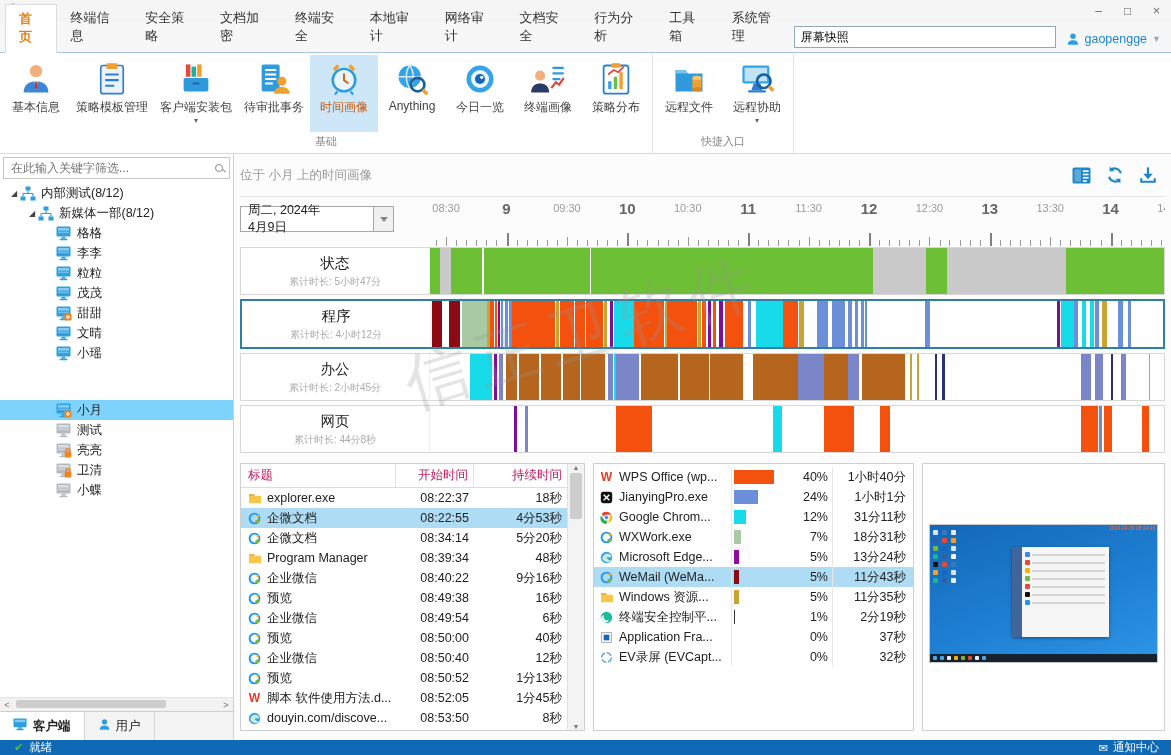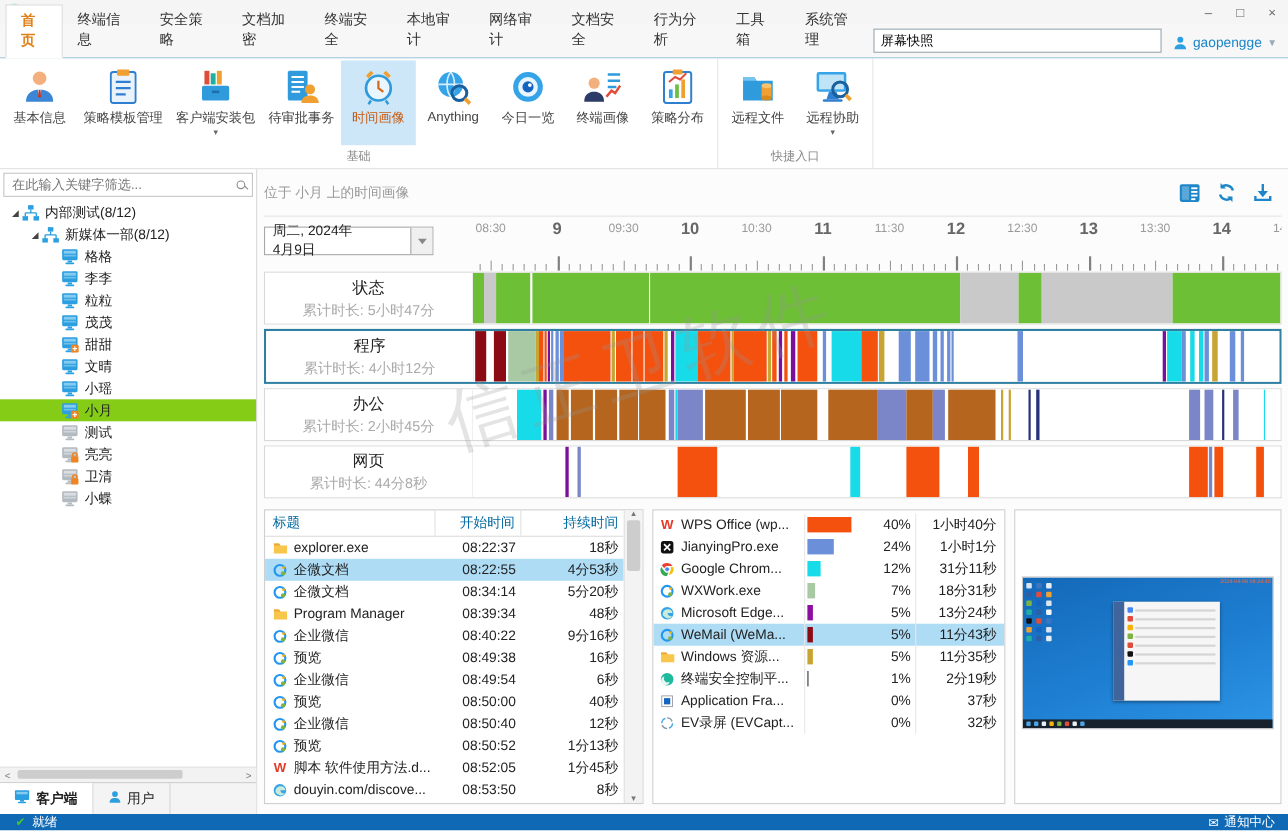--- a/index.html
+++ b/index.html
@@ -31,21 +31,21 @@
   
   .bodyrow{flex:1;display:flex;min-height:0;}
   .sidebar{width:233px;flex:none;border-right:1px solid #cfcfcf;display:flex;flex-direction:column;background:#fff;}
   .sfilter{margin:3px 3px 2px;height:20px;border:1px solid #c6c6c6;display:flex;align-items:center;padding:0 5px;}
   .sfilter input{border:none;outline:none;flex:1;font-size:12px;color:#666;font-family:inherit;}
   .mag{width:9px;height:9px;position:relative;flex:none;}
   .mag::before{content:"";position:absolute;left:0;top:0;width:6px;height:6px;border:1.4px solid #8a8a8a;border-radius:50%;}
   .mag::after{content:"";position:absolute;left:6.5px;top:6.5px;width:3.5px;height:1.4px;background:#8a8a8a;transform:rotate(45deg);}
   .tree{flex:1;overflow:hidden;padding-top:2px;}
   .titem{height:20px;display:flex;align-items:center;font-size:12.5px;color:#222;}
-  .titem.selected{background:#84cc16;}
+  .titem.selected{background:#7dd3fc;margin-top:37px;}
   .tarrow{width:12px;font-size:8px;color:#444;text-align:center;flex:none;}
   .ticon{width:16px;height:15px;margin-right:5px;flex:none;}
   .hscroll{height:13px;background:#f2f2f2;border-top:1px solid #e2e2e2;display:flex;align-items:center;flex:none;font-size:9px;color:#777;}
   .harrow{width:14px;text-align:center;}
   .htrack{flex:1;position:relative;height:100%;}
   .hthumb{position:absolute;left:2px;top:2px;height:8px;width:150px;background:#cdcdcd;border-radius:2px;}
   .stabs{height:28px;display:flex;border-top:1px solid #cfcfcf;background:#f4f4f4;flex:none;}
   .stab{display:flex;align-items:center;gap:5px;padding:0 13px;font-size:12.5px;color:#222;border-right:1px solid #d6d6d6;}
   .stab.active{background:#fff;font-weight:bold;}
   
@@ -61,29 +61,29 @@
   .alab{position:absolute;transform:translateX(-50%);top:5px;color:#9a9a9a;font-size:11px;white-space:nowrap;}
   .alab.hour{font-size:15px;color:#666;font-weight:bold;top:3px;}
   .tick{position:absolute;bottom:1px;width:1px;height:6px;background:#9a9a9a;}
   .tick.t30{height:9px;}
   .tick.t60{width:2px;height:13px;background:#808080;}
   .trows{flex:none;}
   .trow{height:46px;display:flex;margin-bottom:4px;border:1px solid #d8d8d8;background:#fff;}
   .trow.selected{border:2px solid #2e7fa0;}
   .tlab{width:188px;flex:none;background:#fff;display:flex;flex-direction:column;justify-content:center;align-items:center;border-right:1px solid #efefef;}
   .tlab .nm{font-size:14.5px;color:#222;}
-  .tlab .tt{font-size:13px;color:#aaa;margin-top:2px;}
+  .tlab .tt{font-size:10px;color:#aaa;margin-top:2px;}
   .ttrack{flex:1;position:relative;background:#fff;overflow:hidden;}
   .seg{position:absolute;top:0;bottom:0;}
   
   .bottom{flex:1;display:flex;gap:8px;margin-top:6px;padding-bottom:9px;min-height:0;}
   .panel{border:1px solid #cfcfcf;background:#fff;}
   .tablep{width:343px;flex:none;display:flex;}
   .tcols{flex:1;display:flex;flex-direction:column;min-width:0;}
-  .thead{display:flex;height:23px;border-bottom:1px solid #dcdcdc;font-size:12.5px;color:#0369a1;align-items:center;flex:none;}
+  .thead{display:flex;height:23px;border-bottom:1px solid #dcdcdc;font-size:12.5px;color:#be185d;align-items:center;flex:none;}
   .th1{flex:1;padding-left:7px;}
   .th2{width:72px;text-align:right;border-left:1px solid #e2e2e2;align-self:stretch;line-height:23px;padding-right:5px;}
   .th3{width:88px;text-align:right;border-left:1px solid #e2e2e2;align-self:stretch;line-height:23px;padding-right:5px;}
   .trowi{display:flex;height:20px;align-items:center;font-size:12.5px;color:#222;}
   .trowi.selected{background:#aedcf5;}
   .tc1{flex:1;display:flex;align-items:center;gap:5px;padding-left:6px;overflow:hidden;white-space:nowrap;}
   .tc2{width:72px;text-align:right;padding-right:5px;flex:none;}
   .tc3{width:88px;text-align:right;padding-right:5px;flex:none;}
   .vscroll{width:16px;flex:none;background:#f3f3f3;border-left:1px solid #e0e0e0;display:flex;flex-direction:column;align-items:center;font-size:7px;color:#777;}
   .vthumb{width:12px;height:46px;background:#cdcdcd;border-radius:2px;margin-top:2px;}

